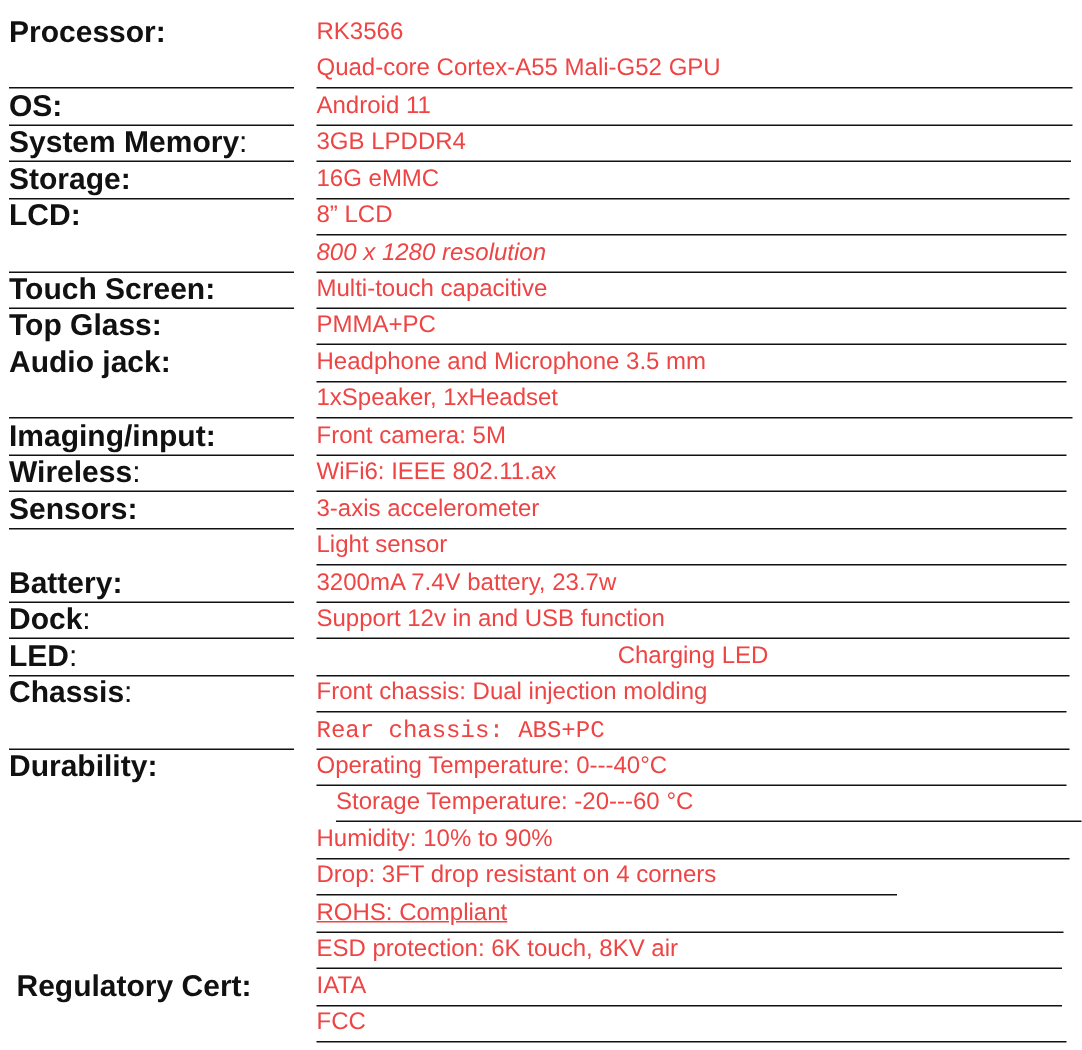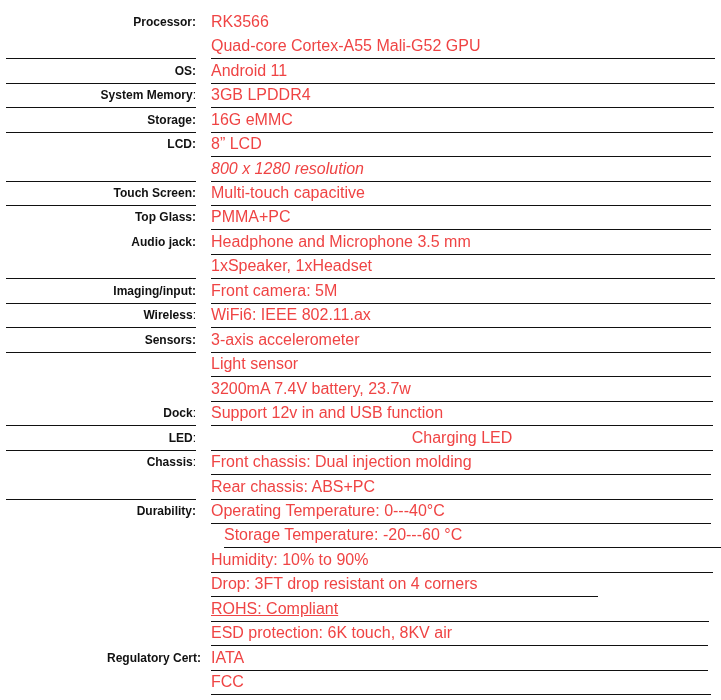--- a/index.html
+++ b/index.html
@@ -1,20 +1,20 @@
 <!DOCTYPE html>
 <html><head>
 <meta charset="utf-8">
 <style>
   html, body { margin:0; padding:0; background:#ffffff; }
   body { width:721px; height:700px; position:relative; overflow:hidden;
          font-family:"Liberation Sans", "DejaVu Sans", sans-serif; color:#111; }
   .row { position:absolute; left:0; width:721px; height:24px; }
   .label { position:absolute; left:6px; top:0; width:190px; height:23px;
-           font-weight:bold; font-size:12px; line-height:22px; white-space:nowrap;text-align:right; }
+           font-weight:bold; font-size:20px; line-height:22px; white-space:nowrap; }
   .label.ul { border-bottom:1.5px solid #111; }
   .label .norm { font-weight:normal; }
   .value { position:absolute; left:211px; top:0; height:23px;
            font-size:16px; line-height:22px; white-space:nowrap; color:#ef4444; }
   .value.ul { border-bottom:1.5px solid #111; }
 </style>
 </head>
 <body>
 
 <div id="sheet">
@@ -72,37 +72,38 @@
   </div>
     <div class="row" style="top: 329px;">
     <div class="label ul"><span class="lbl-text">Sensors</span><span class="lbl-suffix">:</span></div>
     <div class="value ul" style="width: 500px;">3-axis accelerometer</div>
   </div>
     <div class="row" style="top: 353px;">
     <div class="label"><span class="lbl-text"></span><span class="lbl-suffix"></span></div>
     <div class="value ul" style="width: 500px;">Light sensor</div>
   </div>
     <div class="row" style="top: 378px;">
+    <div class="label ul"><span class="lbl-text">Battery</span><span class="lbl-suffix">:</span></div>
     <div class="value ul" style="width: 502px;">3200mA 7.4V battery, 23.7w</div>
   </div>
     <div class="row" style="top: 402px;">
     <div class="label ul"><span class="lbl-text">Dock</span><span class="lbl-suffix norm">:</span></div>
     <div class="value ul" style="width: 502px;">Support 12v in and USB function</div>
   </div>
     <div class="row" style="top: 427px;">
     <div class="label ul"><span class="lbl-text">LED</span><span class="lbl-suffix norm">:</span></div>
     <div class="value ul" style="width: 502px; text-align: center;">Charging LED</div>
   </div>
     <div class="row" style="top: 451px;">
     <div class="label"><span class="lbl-text">Chassis</span><span class="lbl-suffix norm">:</span></div>
     <div class="value ul" style="width: 500px;">Front chassis: Dual injection molding</div>
   </div>
     <div class="row" style="top: 476px;">
     <div class="label ul"><span class="lbl-text"></span><span class="lbl-suffix"></span></div>
-    <div class="value ul" style="width: 502px;">Rear chassis: ABS+PC</div>
+    <div class="value ul" style="width: 502px; font-family: Liberation Mono, monospace;">Rear chassis: ABS+PC</div>
   </div>
     <div class="row" style="top: 500px;">
     <div class="label"><span class="lbl-text">Durability</span><span class="lbl-suffix">:</span></div>
     <div class="value ul" style="width: 500px;">Operating Temperature: 0---40°C</div>
   </div>
     <div class="row" style="top: 524px; margin-left: 13px;">
     <div class="label"><span class="lbl-text"></span><span class="lbl-suffix"></span></div>
     <div class="value ul" style="width: 502px;">Storage Temperature: -20---60 °C</div>
   </div>
     <div class="row" style="top: 549px;">

